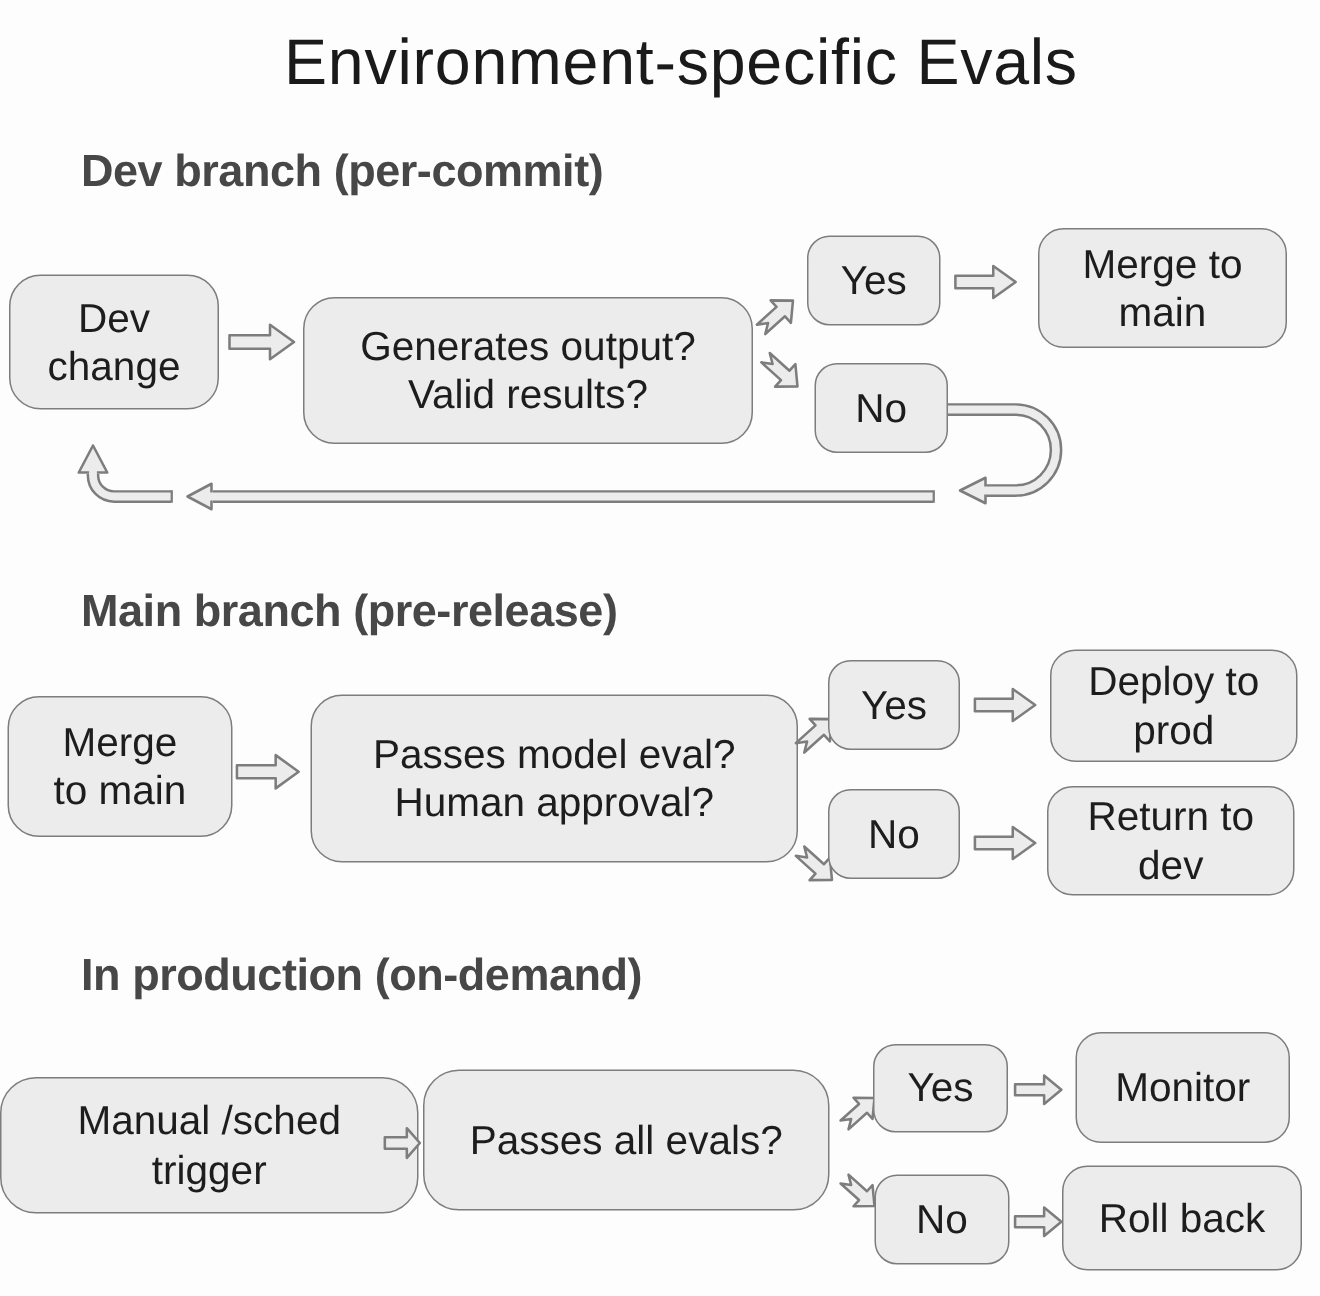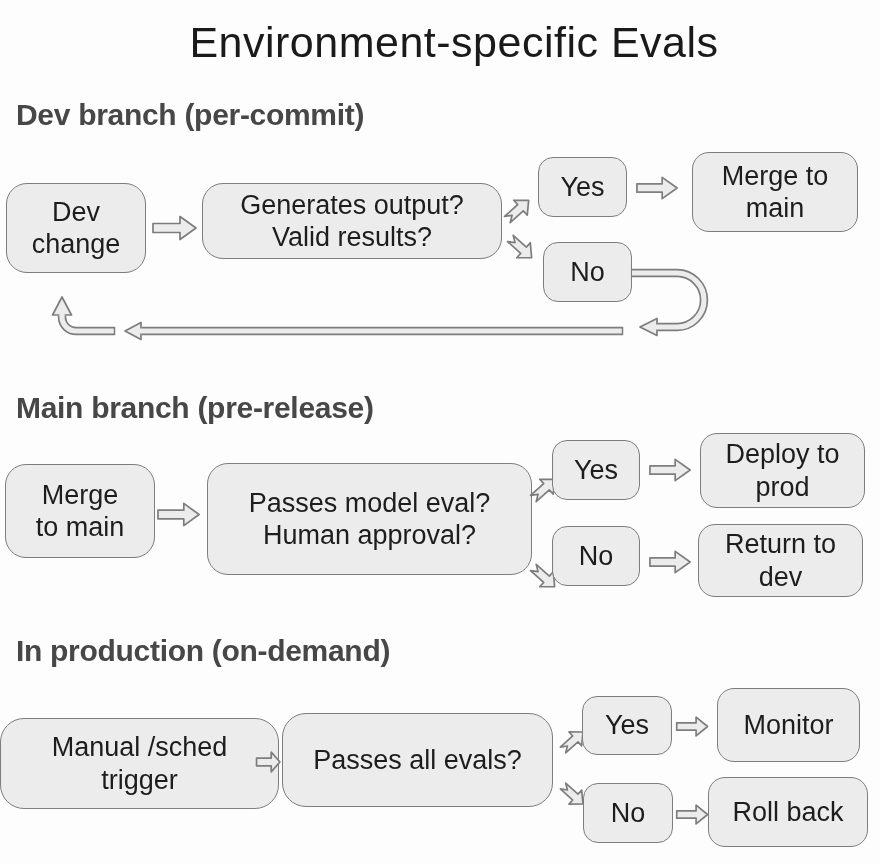--- a/index.html
+++ b/index.html
@@ -1,20 +1,20 @@
 <!DOCTYPE html>
 <html><head>
 <meta charset="utf-8">
 <style>
   html,body{margin:0;padding:0;background:#fdfdfd;}
   body{width:880px;height:864px;overflow:hidden;font-family:"Liberation Sans",sans-serif;}
   .canvas{position:relative;width:880px;height:864px;background:#fdfdfd;}
   .title{position:absolute;top:4px;left:0;width:100%;margin:14px;text-align:center;
          font-size:43px;font-weight:400;color:#1a1a1a;letter-spacing:.5px;}
-  .heading{position:absolute;font-size:30px;font-weight:700;color:#474747;letter-spacing:-.3px;}
+  .heading{position:absolute;font-size:30px;font-weight:700;color:#474747;letter-spacing:-.3px;margin-left:38px;}
   .box{position:absolute;background:#ececec;border:1.7px solid #7d7d7d;border-radius:21px;
        display:flex;align-items:center;justify-content:center;text-align:center;
        font-size:27px;line-height:1.2;color:#1d1d1d;white-space:pre-line;box-sizing:border-box;}
   .small{border-radius:15px;}
   .arrow,.diag{position:absolute;}
   .arrow svg,.diag svg{display:block;width:100%;height:100%;overflow:visible;}
   .up{transform:rotate(-42deg);}
   .down{transform:rotate(42deg);}
   .feedback{position:absolute;left:0;top:0;width:880px;height:864px;pointer-events:none;}
   .tube-o{fill:none;stroke:#7d7d7d;stroke-width:8.5;}
@@ -33,21 +33,21 @@
 
   <div class="box" style="left:6px;top:183px;width:140px;height:90px">Dev
 change</div>
 
   <div class="arrow" style="left:152px;top:214px;width:46px;height:28px">
     <svg viewBox="0 0 46 28" preserveAspectRatio="none">
       <polygon points="1,9.5 28,9.5 28,2.5 44,14 28,25.5 28,18.5 1,18.5" fill="#ececec" stroke="#7d7d7d" stroke-width="1.7" stroke-linejoin="round" vector-effect="non-scaling-stroke"></polygon>
     </svg>
   </div>
 
-  <div class="box" style="left:202px;top:183px;width:300px;height:76px">Generates output?
+  <div class="box" style="left:202px;top:198px;width:300px;height:98px">Generates output?
 Valid results?</div>
 
   <div class="diag up" style="left:502px;top:195px;width:32px;height:30px">
     <svg viewBox="0 0 38 28">
         <polygon points="2,9 23,9 23,2 36,14 23,26 23,19 2,19 9.5,14" fill="#ececec" stroke="#7d7d7d" stroke-width="1.7" stroke-linejoin="round" vector-effect="non-scaling-stroke"></polygon>
       </svg>
   </div>
   <div class="diag down" style="left:505px;top:233px;width:32px;height:30px">
     <svg viewBox="0 0 38 28">
         <polygon points="2,9 23,9 23,2 36,14 23,26 23,19 2,19 9.5,14" fill="#ececec" stroke="#7d7d7d" stroke-width="1.7" stroke-linejoin="round" vector-effect="non-scaling-stroke"></polygon>

